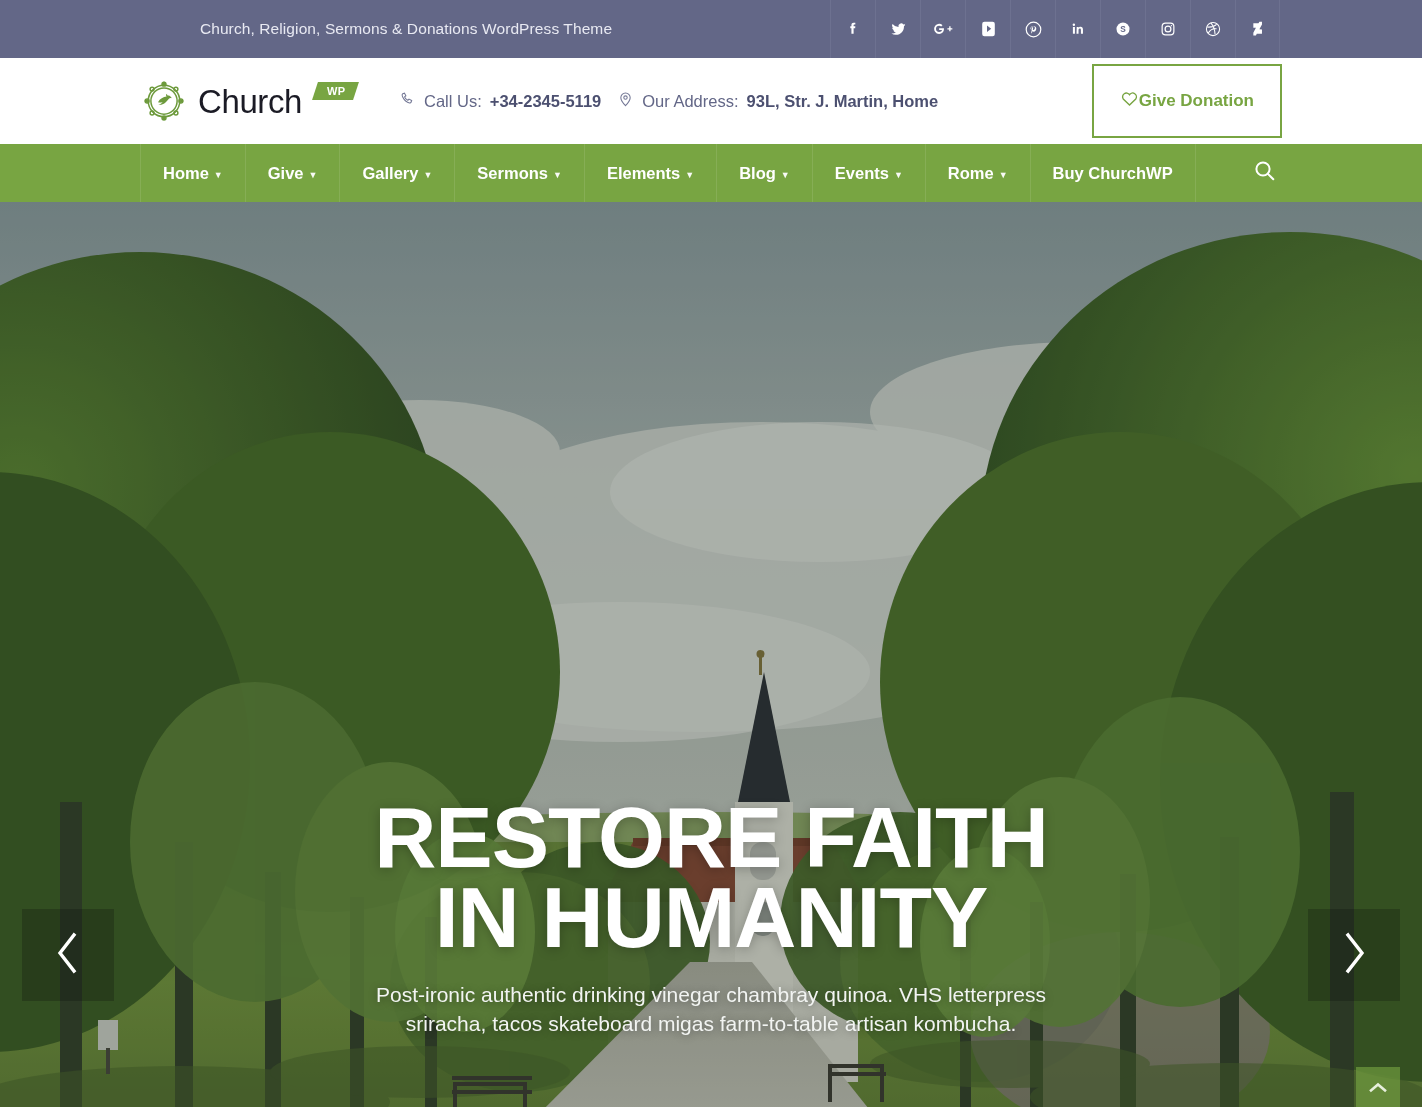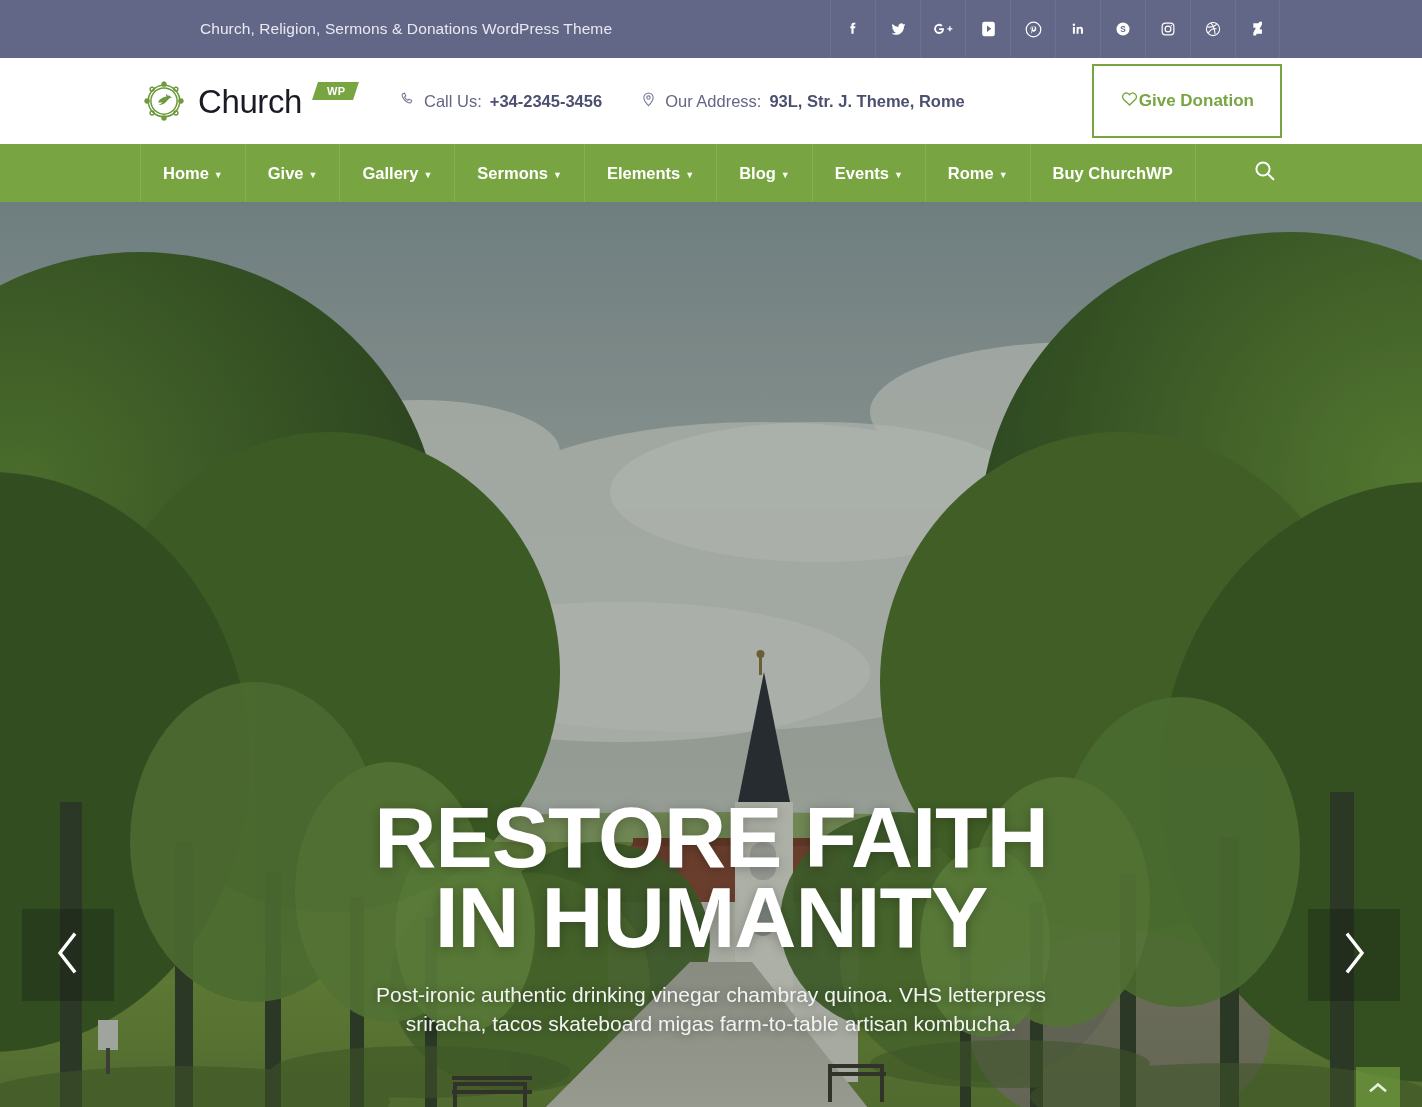--- a/index.html
+++ b/index.html
@@ -82,21 +82,21 @@
     padding: 3px 10px 3px 12px;
     transform: skewX(-18deg);
     letter-spacing: 0.4px;
   }
   .wp-badge span { display:inline-block; transform: skewX(18deg); }
 
   .contact-group {
     display: flex;
     align-items: center;
     margin-left: 97px;
-    gap: 38px;
+    gap: 16px;
   }
   .contact-item {
     display: flex;
     align-items: center;
     gap: 8px;
     font-size: 16.5px;
     color: #636787;
     white-space: nowrap;
   }
   .contact-item .val { font-weight: bold; color: #4c5070; }
@@ -352,31 +352,31 @@
   </a>
 
   <div class="contact-group">
     <div class="contact-item">
       <span>
         <svg width="17" height="17" viewBox="0 0 24 24" fill="none" stroke="#737795" stroke-width="1.5" stroke-linecap="round">
             <path d="M5.2 3.8 7.7 3l2 3.8-1.9 1.5c.8 2 2.6 3.9 4.7 4.9l1.6-1.8 3.8 2-.9 2.5c-.3.8-1.2 1.2-2.1 1C10.3 16 7.6 13.2 5 8 4.2 6.2 4.3 4.4 5.2 3.8z"></path>
           </svg>
       </span>
       <span>Call Us:</span>
-      <span class="val">+34-2345-3456</span>
+      <span class="val">+34-2345-5119</span>
     </div>
     <div class="contact-item">
       <span>
         <svg width="17" height="18" viewBox="0 0 24 24" fill="none" stroke="#737795" stroke-width="1.5">
             <path d="M12 21.5c0 0-6.6-7-6.6-11.3a6.6 6.6 0 0 1 13.2 0C18.6 14.5 12 21.5 12 21.5z"></path>
             <circle cx="12" cy="10" r="2.4"></circle>
           </svg>
       </span>
       <span>Our Address:</span>
-      <span class="val">93L, Str. J. Theme, Rome</span>
+      <span class="val">93L, Str. J. Martin, Home</span>
     </div>
   </div>
 
   <button class="donate-btn">
     <span>
       <svg width="19" height="17" viewBox="0 0 24 22" fill="none" stroke="#78a542" stroke-width="1.8">
           <path d="M12 19.4 3.9 11.6A4.8 4.8 0 0 1 12 6.1a4.8 4.8 0 0 1 8.1 5.5z"></path>
         </svg>
     </span>
     <span>Give Donation</span>

